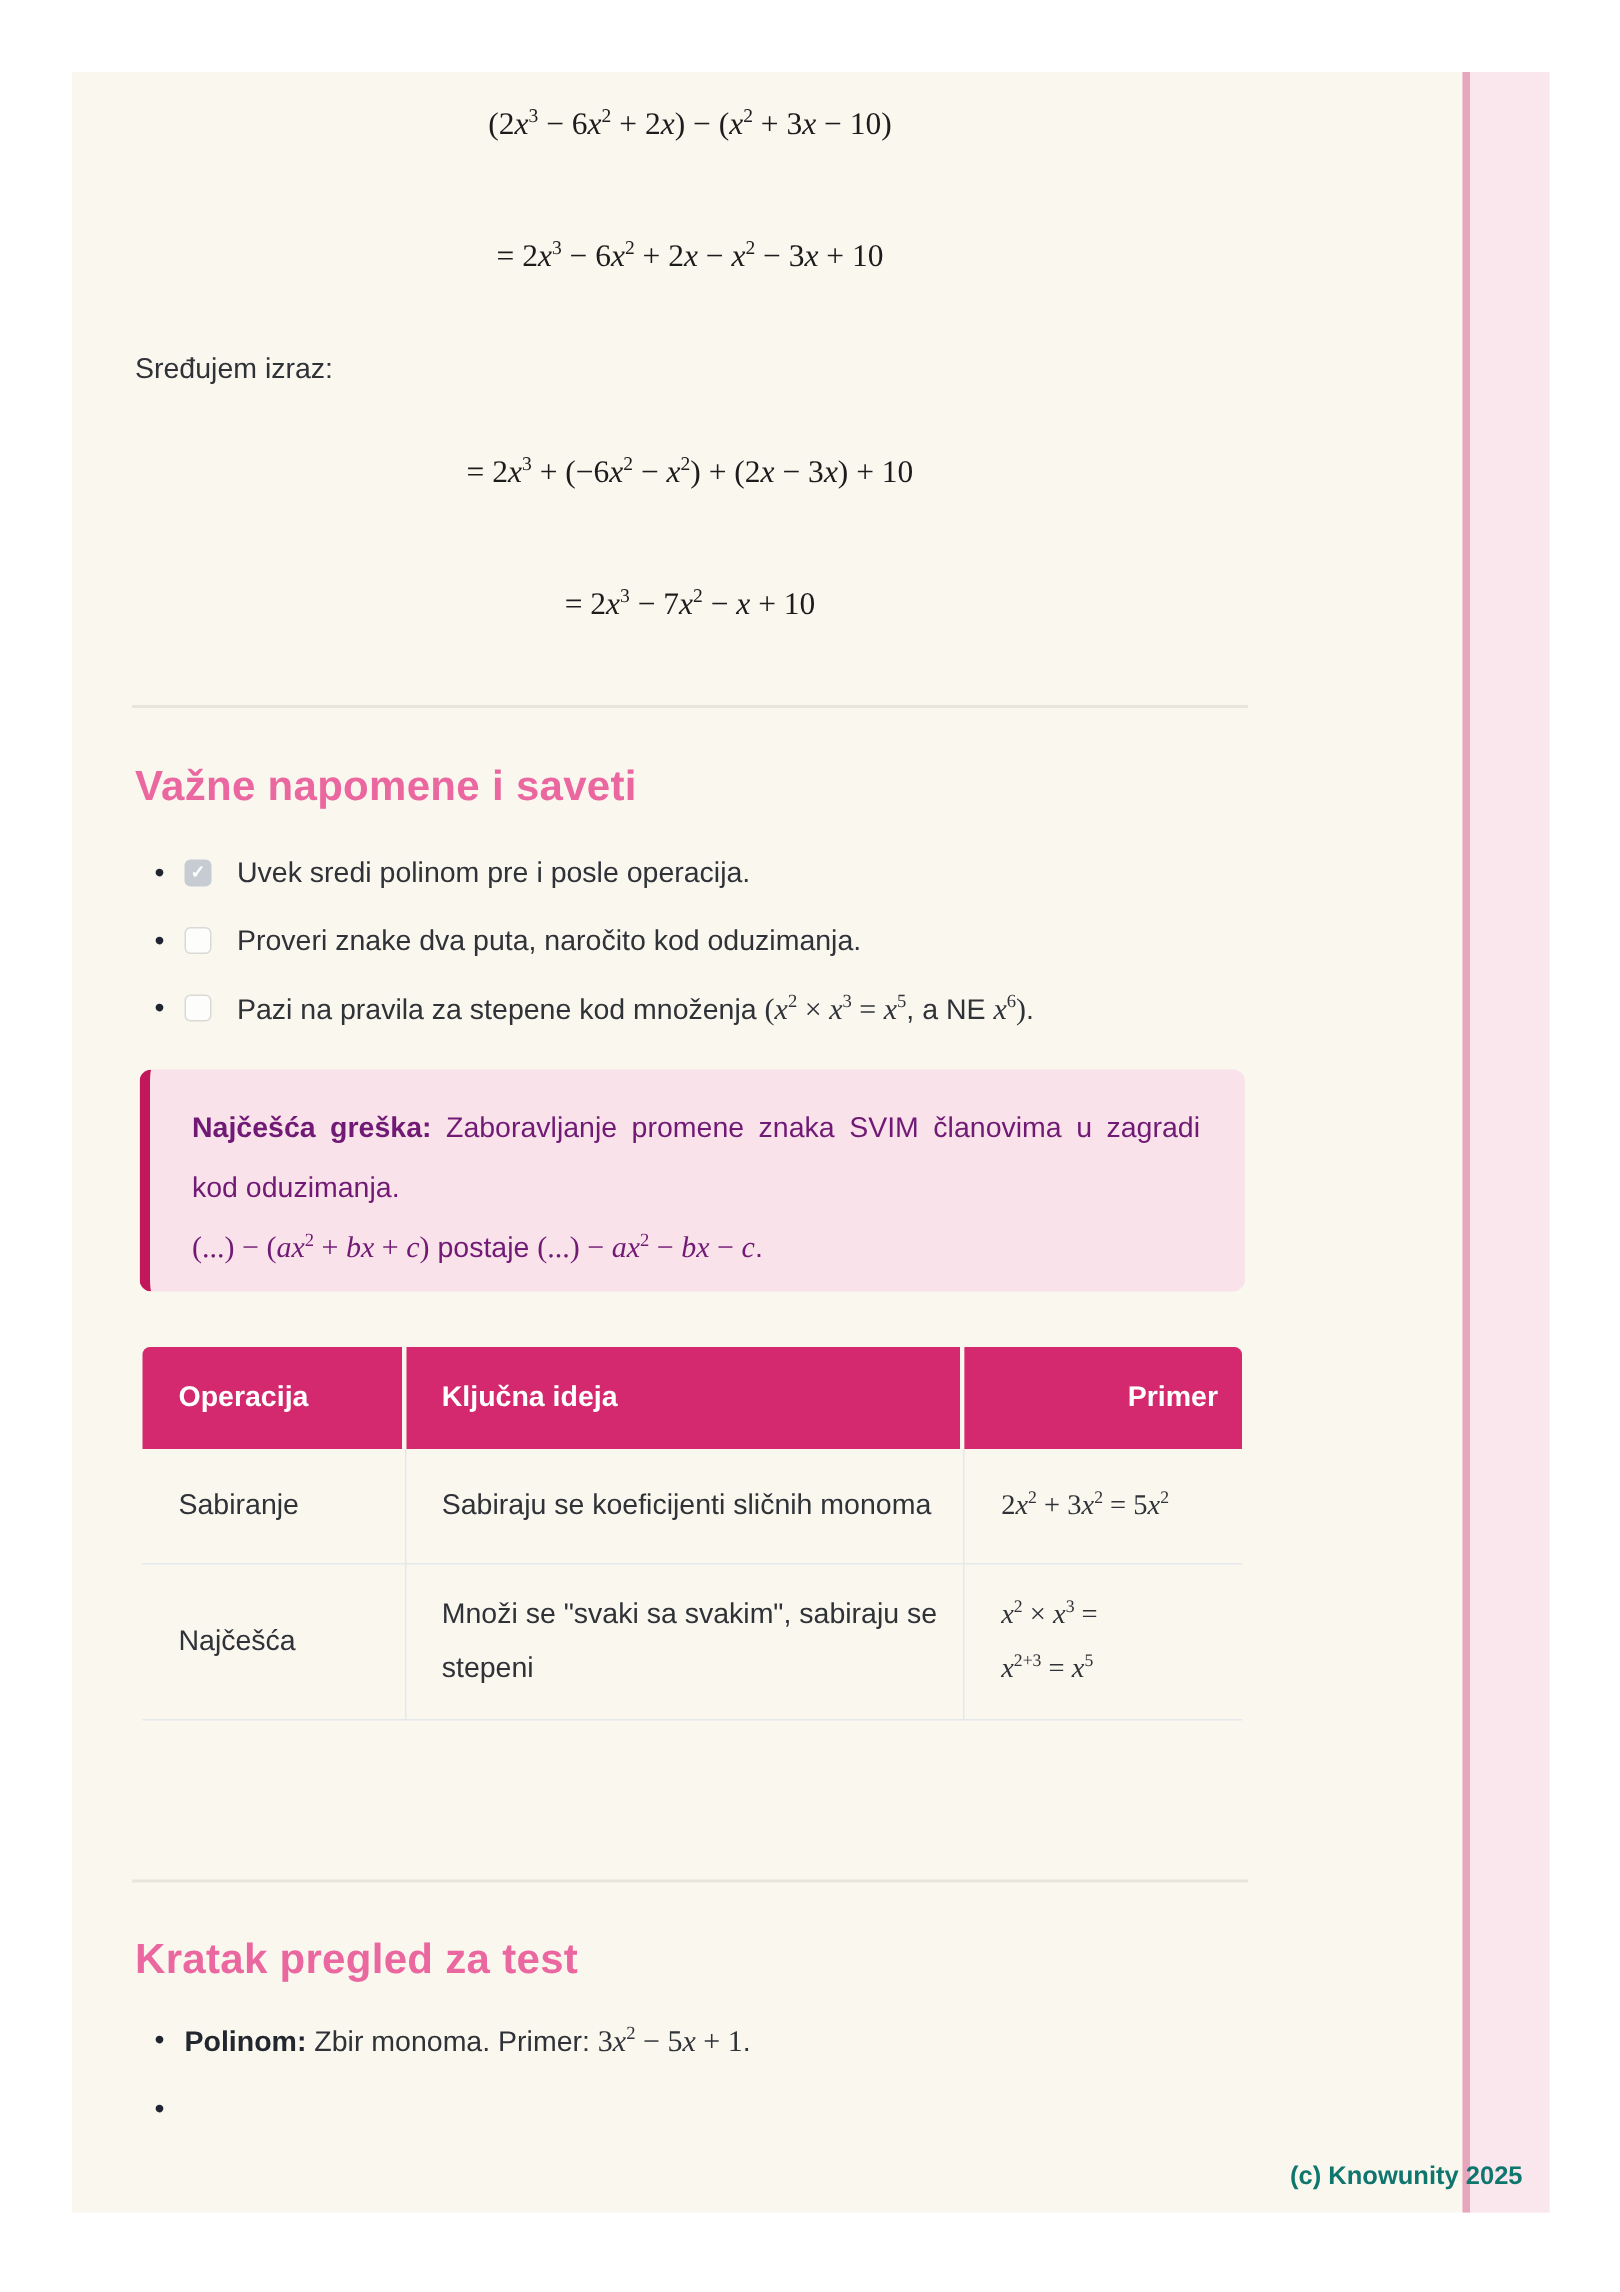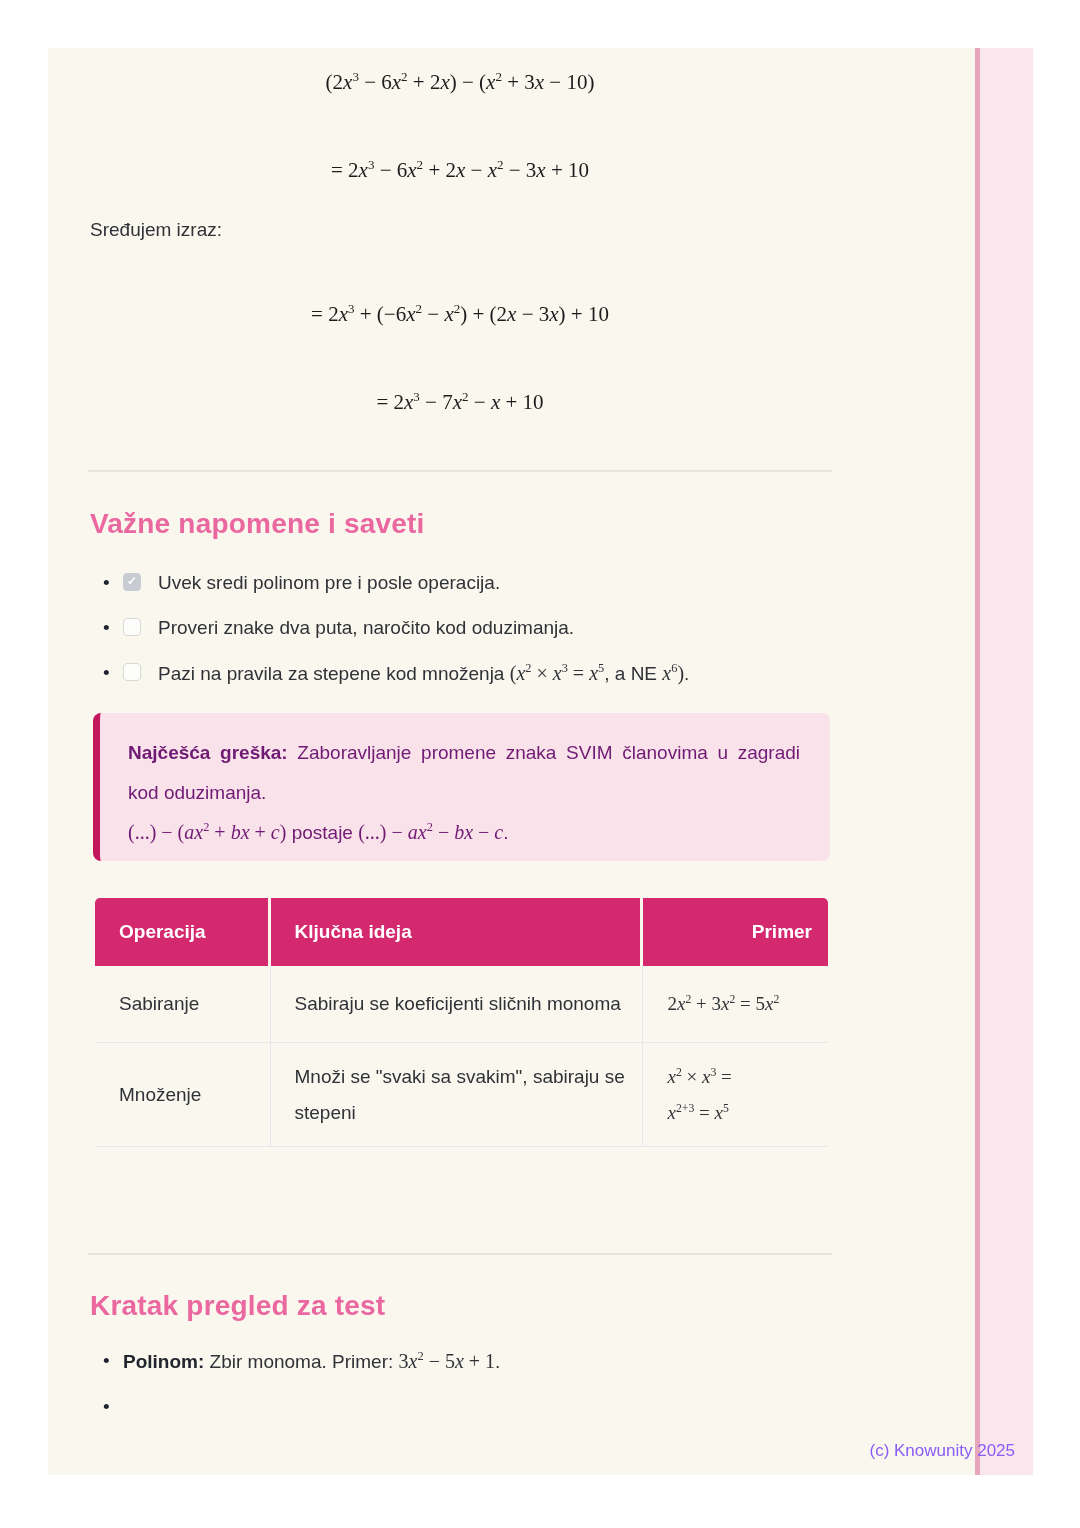--- a/index.html
+++ b/index.html
@@ -72,35 +72,35 @@
   
   .review-list{position:absolute;left:42px;top:1300px;width:790px;}
   .review-item{position:relative;padding-left:33px;min-height:26px;margin-bottom:19px;
     font-size:19px;line-height:26px;}
   .review-bullet{position:absolute;left:13px;top:0;font-size:19px;color:#1f2430;}
   .review-item strong{font-weight:700;color:#22262e;}
   .review-item .math{font-size:20px;}
   .note-item .math{font-size:20px;}
   .footer{
     position:absolute;top:1392px;right:18px;z-index:2;
-    font-size:17px;line-height:22px;color:#8b5cf6;
+    font-size:17px;line-height:22px;color:#0f766e;font-weight:bold;
   }
 </style>
 </head>
 <body>
 
 <div class="card">
 
   <div class="accent-bar"></div>
 
   <div class="formula" style="top:22px;"><span class="math">(2<i>x</i><sup>3</sup> − 6<i>x</i><sup>2</sup> + 2<i>x</i>) − (<i>x</i><sup>2</sup> + 3<i>x</i> − 10)</span></div>
 
   <div class="formula" style="top:110px;"><span class="math">= 2<i>x</i><sup>3</sup> − 6<i>x</i><sup>2</sup> + 2<i>x</i> − <i>x</i><sup>2</sup> − 3<i>x</i> + 10</span></div>
 
-  <div class="plain-label" style="top:169px;">Sređujem izraz:</div>
+  <div class="plain-label" style="top:186px;">Sređujem izraz:</div>
 
   <div class="formula" style="top:254px;"><span class="math">= 2<i>x</i><sup>3</sup> + (−6<i>x</i><sup>2</sup> − <i>x</i><sup>2</sup>) + (2<i>x</i> − 3<i>x</i>) + 10</span></div>
 
   <div class="formula" style="top:342px;"><span class="math">= 2<i>x</i><sup>3</sup> − 7<i>x</i><sup>2</sup> − <i>x</i> + 10</span></div>
 
   <div class="divider" style="top:422px;"></div>
 
   <h2 class="section-title" style="top:456px;">Važne napomene i saveti</h2>
 
   <div class="notes-list">
@@ -134,21 +134,21 @@
         <th class="col-ex">Primer</th>
       </tr>
     </thead>
     <tbody>
       <tr class="row-0">
         <td>Sabiranje</td>
         <td>Sabiraju se koeficijenti sličnih monoma</td>
         <td><span class="math">2<i>x</i><sup>2</sup> + 3<i>x</i><sup>2</sup> = 5<i>x</i><sup>2</sup></span></td>
       </tr>
       <tr class="row-2">
-        <td>Množenje</td>
+        <td>Najčešća</td>
         <td>Množi se "svaki sa svakim", sabiraju se stepeni</td>
         <td><span class="math"><i>x</i><sup>2</sup> × <i>x</i><sup>3</sup> =</span><br><span class="math"><i>x</i><sup>2+3</sup> = <i>x</i><sup>5</sup></span></td>
       </tr>
     </tbody>
   </table>
 
   <div class="divider" style="top:1205px;"></div>
 
   <h2 class="section-title" style="top:1238px;">Kratak pregled za test</h2>
 

